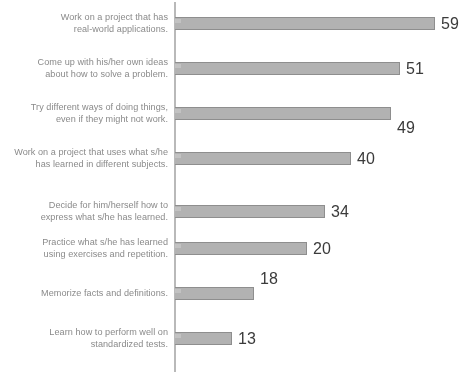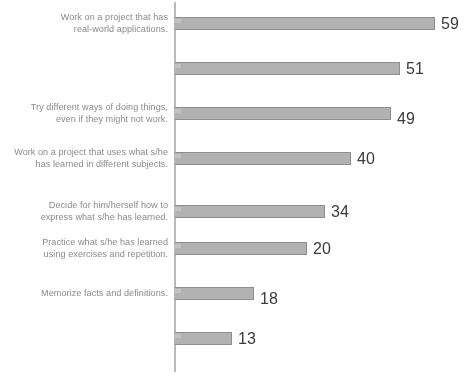--- a/index.html
+++ b/index.html
@@ -88,29 +88,31 @@
   <div id="axis-line"></div>
 
   <div class="bar-row" style="top:0px;">
     <div class="cat-label" style="top:12px;">Work on a project that has
 real-world applications.</div>
     <div class="bar" style="top:17px; width:260px;"></div>
     <div class="bar-value" style="top:17px; left:441px;">59</div>
   </div>
 
   <div class="bar-row" style="top:45px;">
+    <div class="cat-label" style="top:12px;">Come up with his/her own ideas
+about how to solve a problem.</div>
     <div class="bar" style="top:17px; width:225px;"></div>
     <div class="bar-value" style="top:17px; left:406px;">51</div>
   </div>
 
   <div class="bar-row" style="top:90px;">
     <div class="cat-label" style="top:12px;">Try different ways of doing things,
 even if they might not work.</div>
     <div class="bar" style="top:17px; width:216px;"></div>
-    <div class="bar-value" style="top:22px; left:397px;">49</div>
+    <div class="bar-value" style="top:31px; left:397px;">49</div>
   </div>
 
   <div class="bar-row" style="top:135px;">
     <div class="cat-label" style="top:12px;text-align:right;">Work on a project that uses what s/he
 has learned in different subjects.</div>
     <div class="bar" style="top:17px; width:176px;"></div>
     <div class="bar-value" style="top:17px; left:357px;">40</div>
   </div>
 
   <div class="bar-row" style="top:188px;">
@@ -123,21 +125,23 @@
   <div class="bar-row" style="top:225px;">
     <div class="cat-label" style="top:12px;">Practice what s/he has learned
 using exercises and repetition.</div>
     <div class="bar" style="top:17px; width:132px;"></div>
     <div class="bar-value" style="top:17px; left:313px;">20</div>
   </div>
 
   <div class="bar-row" style="top:270px;">
     <div class="cat-label" style="top:18px;">Memorize facts and definitions.</div>
     <div class="bar" style="top:17px; width:79px;"></div>
-    <div class="bar-value" style="top:22px; left:260px;">18</div>
+    <div class="bar-value" style="top:2px; left:260px;">18</div>
   </div>
 
   <div class="bar-row" style="top:315px;">
+    <div class="cat-label" style="top:12px;">Learn how to perform well on
+standardized tests.</div>
     <div class="bar" style="top:17px; width:57px;"></div>
     <div class="bar-value" style="top:17px; left:238px;text-align:right;">13</div>
   </div>
 
 </div>
 
 </body></html>

